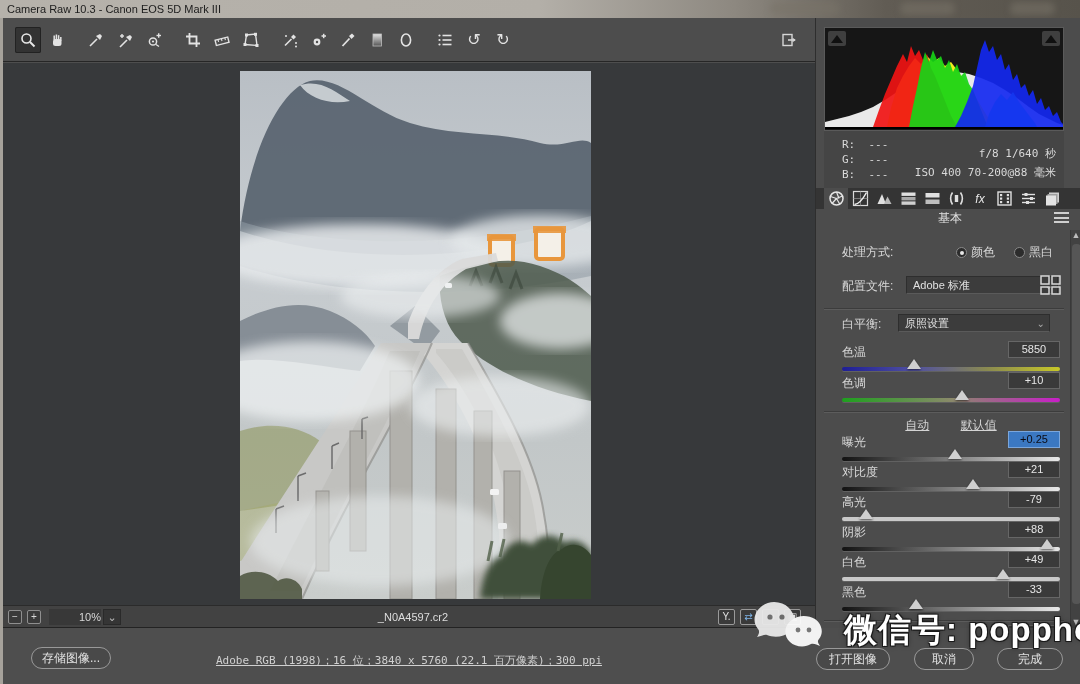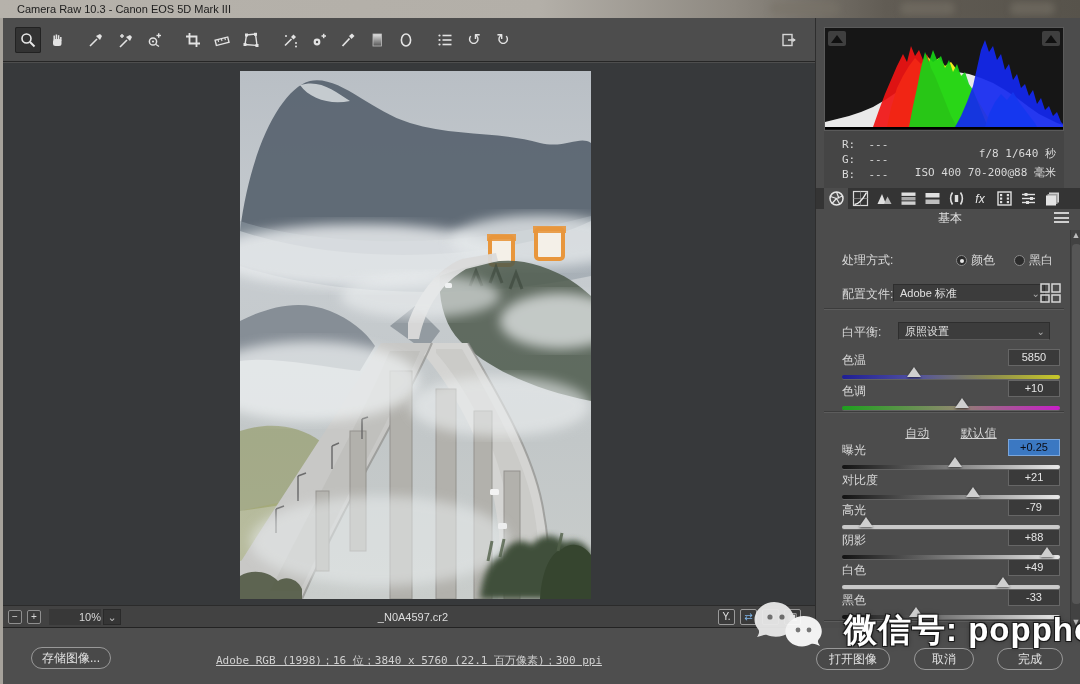--- a/index.html
+++ b/index.html
@@ -2,21 +2,21 @@
 <html><head>
 <meta charset="utf-8">
 <style>
   * { margin:0; padding:0; box-sizing:border-box; }
   html,body { width:1080px; height:684px; overflow:hidden; background:#4e4e4e;
               font-family:"Liberation Sans","DejaVu Sans",sans-serif; }
 
   
   #titlebar { position:absolute; left:0; top:0; width:1080px; height:18px;
     background:linear-gradient(to right,#b6b2ab 0%,#b3afa8 50%,#8d8880 68%,#615c54 82%,#57534b 100%);
-    color:#1c1c1c; font-size:11px; line-height:18px; padding-left:17px; }
+    color:#1c1c1c; font-size:11px; line-height:18px; padding-left:7px; }
   #titlebar .blob { position:absolute; top:2px; height:13px; border-radius:6px; background:rgba(120,114,104,.55); filter:blur(3px); }
 
   
   #window { position:absolute; left:0; top:18px; width:1080px; height:666px; background:#4e4e4e; border-left:3px solid #a6a29b; }
 
   
   #toolbar { position:absolute; left:0; top:0; width:812px; height:44px; background:#4d4d4d;
     border-bottom:1px solid #262626; display:flex; align-items:center; padding-left:12px; }
   .tool { width:26px; height:26px; display:flex; align-items:center; justify-content:center; margin-right:3px; border-radius:2px; color:#e3e3e3; }
   .tool.sel { background:#333; box-shadow:inset 0 0 0 1px #222; }
@@ -54,21 +54,21 @@
 
   #tabs { position:absolute; left:0; top:170px; width:268px; height:21px; background:#343434; display:flex; padding-left:8px; }
   .ptab { width:24px; height:21px; display:flex; align-items:center; justify-content:center; color:#dcdcdc; }
   .ptab.sel { background:#4c4c4c; }
   #panelheader { position:absolute; left:0; top:191px; width:268px; height:19px; color:#e2e2e2; font-size:12px; text-align:center; line-height:19px; }
   #flyout { position:absolute; right:14px; top:194px; width:15px; height:11px;
     border-top:2px solid #cfcfcf; border-bottom:2px solid #cfcfcf; }
   #flyout:before { content:""; display:block; margin-top:2.5px; border-top:2px solid #cfcfcf; }
 
   #panelbody { position:absolute; left:0; top:210px; width:252px; height:402px; color:#d8d8d8; font-size:12px; }
-  .prow { position:absolute; left:26px; width:218px;margin-top:8px; }
+  .prow { position:absolute; left:26px; width:218px; }
   .plabel { font-size:12px; color:#d8d8d8; }
   .divider { position:absolute; left:8px; width:240px; height:2px; border-top:1px solid #3c3c3c; border-bottom:1px solid #5c5c5c; }
 
   .dropdown { position:absolute; height:18px; background:#3c3c3c; border:1px solid #2e2e2e; border-bottom-color:#5a5a5a;
     color:#e0e0e0; font-size:11px; line-height:16px; padding:0 6px; }
   .dropdown .chev { position:absolute; right:4px; top:1px; color:#aaa; font-size:10px; }
 
   .radio { display:inline-block; width:11px; height:11px; border-radius:50%; background:#2c2c2c; border:1px solid #8a8a8a; vertical-align:-2px; margin-right:4px; position:relative; }
   .radio.on:after { content:""; position:absolute; left:2.5px; top:2.5px; width:4px; height:4px; border-radius:50%; background:#e8e8e8; }
 
@@ -474,21 +474,21 @@
         <span style="position:absolute;left:114px">
           <span class="radio on"></span><span>颜色</span>
         </span>
         <span style="position:absolute;left:172px">
           <span class="radio"></span><span>黑白</span>
         </span>
       </div>
 
       <div class="prow" style="top:50px">
         <span class="plabel">配置文件:</span>
-        <div class="dropdown" style="left:51px;top:-2px;width:152px;position:absolute">
+        <div class="dropdown" style="left:64px;top:-2px;width:152px;position:absolute">
           <span>Adobe 标准</span><span class="chev">⌄</span>
         </div>
         <svg style="position:absolute;left:198px;top:-3px" width="22" height="20">
           <rect x="1" y="1" width="8" height="8" fill="none" stroke="#d6d6d6" stroke-width="1.5"></rect>
           <rect x="12" y="1" width="8" height="8" fill="none" stroke="#d6d6d6" stroke-width="1.5"></rect>
           <rect x="1" y="12" width="8" height="7" fill="none" stroke="#d6d6d6" stroke-width="1.5"></rect>
           <rect x="12" y="12" width="8" height="7" fill="none" stroke="#d6d6d6" stroke-width="1.5"></rect>
         </svg>
       </div>
 

